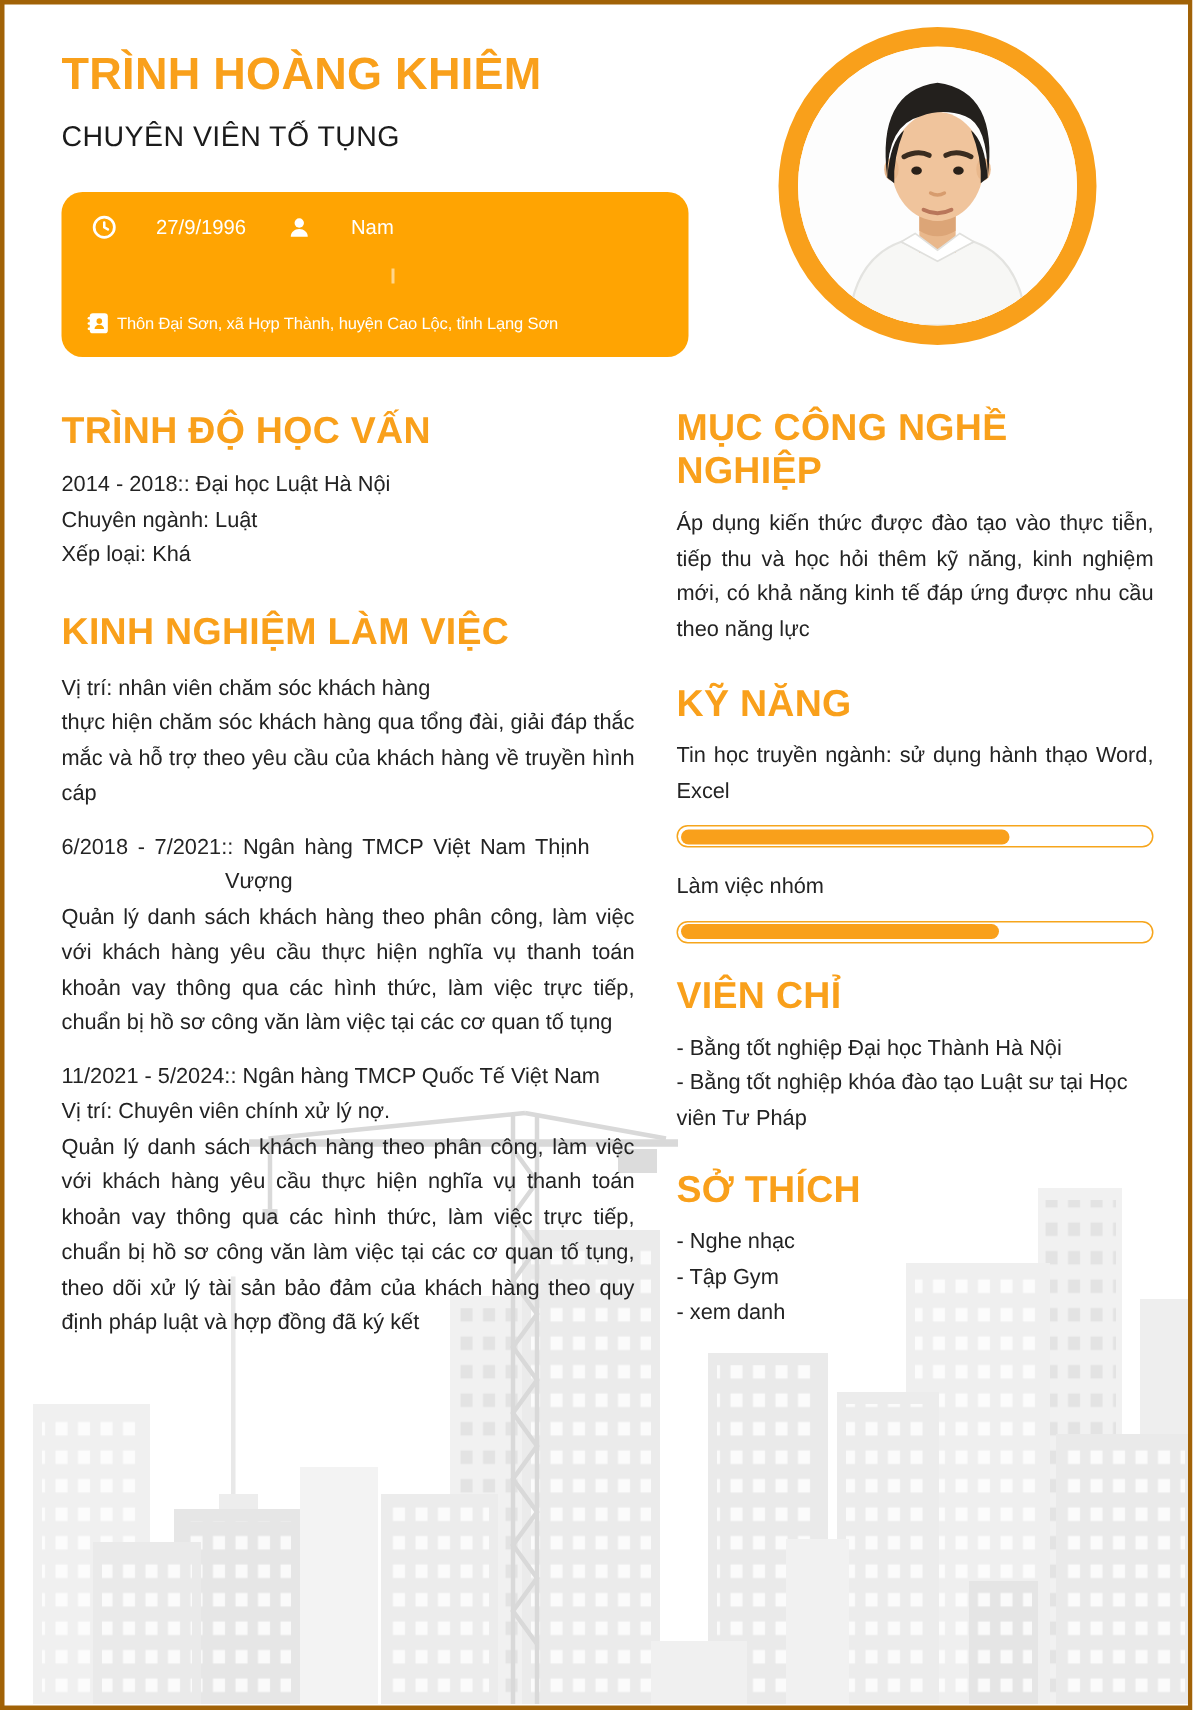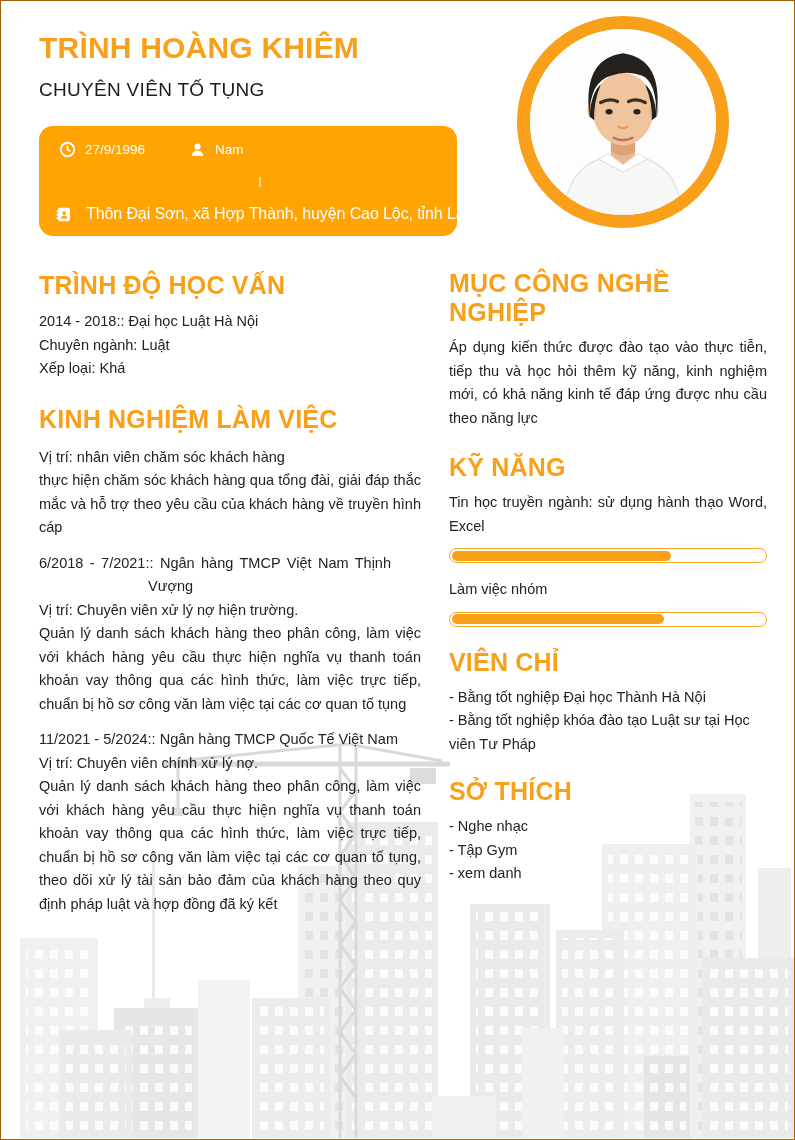--- a/index.html
+++ b/index.html
@@ -1,43 +1,43 @@
 <!DOCTYPE html>
 <html style="--accent: #F9A01B; --panel: #FFA402; --ink: #232323;"><head>
 <meta charset="utf-8">
 <style>
   :root { --accent:#F9A01B; --panel:#FFA402; --ink:#232323; }
   * { margin:0; padding:0; box-sizing:border-box; }
   body { background:#fff; font-family:"Liberation Sans", sans-serif; }
   .page {
     position:relative; width:795px; height:1140px; background:#fff;
-    border:1px solid #a16207; overflow:hidden; color:var(--ink);
+    border:3px solid #a16207; overflow:hidden; color:var(--ink);
   }
   .skyline { position:absolute; left:1px; right:1px; bottom:1px; height:440px; z-index:0; }
   .content { position:relative; z-index:1; }
 
   .name {
     position:absolute; left:38px; top:30px; font-size:30px; font-weight:700;
     color:var(--accent); letter-spacing:.2px;
   }
   .job-title {
     position:absolute; left:38px; top:78px; font-size:19px; font-weight:500;
     color:#1b1b1b; letter-spacing:.3px;
   }
 
   .info-box {
     position:absolute; left:38px; top:125px; width:418px; height:110px;
     background:var(--panel); border-radius:14px; color:#fff;
   }
   .info-row1 { position:absolute; left:20px; top:15px; display:flex; align-items:center; }
-  .info-item { display:flex; align-items:center; gap:9px; font-size:13.5px; }
+  .info-item { display:flex; align-items:center; gap:26px; font-size:13.5px; }
   .info-item.dob { width:130px; }
   .info-addr {
-    position:absolute; left:16px; top:79px; display:flex; align-items:center; gap:14px;
-    font-size:16px; white-space:nowrap; letter-spacing:-.1px;
+    position:absolute; left:16px; top:79px; display:flex; align-items:center; gap:4px;
+    font-size:11px; white-space:nowrap; letter-spacing:-.1px;
   }
   .cursor-mark { position:absolute; left:220px; top:51px; width:1.5px; height:10px; background:rgba(255,255,255,.55); }
   .iico { display:inline-flex; width:17px; height:17px; flex:0 0 auto; }
 
   .photo-wrap {
     position:absolute; left:516px; top:15px; width:212px; height:212px;
     border-radius:50%; border:13px solid var(--accent); background:#fff; overflow:hidden;
   }
   .photo-wrap svg { width:100%; height:100%; display:block; }
 
@@ -212,21 +212,20 @@
       <div class="job">
         <div class="line">Vị trí: nhân viên chăm sóc khách hàng</div>
         <div class="line just">thực hiện chăm sóc khách hàng qua tổng đài, giải đáp thắc mắc và hỗ trợ theo yêu cầu của khách hàng về truyền hình cáp</div>
       </div>
 
       <div class="job">
         <div class="job-head head-2">
           <span class="period">6/2018 - 7/2021::</span>
           <span>Ngân hàng TMCP Việt Nam Thịnh Vượng</span>
         </div>
-        <div class="line">Vị trí: Chuyên viên xử lý nợ hiện trường.</div>
         <div class="line just">Quản lý danh sách khách hàng theo phân công, làm việc với khách hàng yêu cầu thực hiện nghĩa vụ thanh toán khoản vay thông qua các hình thức, làm việc trực tiếp, chuẩn bị hồ sơ công văn làm việc tại các cơ quan tố tụng</div>
       </div>
 
       <div class="job">
         <div class="job-head head-3">
           <span class="period">11/2021 - 5/2024::</span>
           <span>Ngân hàng TMCP Quốc Tế Việt Nam</span>
         </div>
         <div class="line">Vị trí: Chuyên viên chính xử lý nợ.</div>
         <div class="line just">Quản lý danh sách khách hàng theo phân công, làm việc với khách hàng yêu cầu thực hiện nghĩa vụ thanh toán khoản vay thông qua các hình thức, làm việc trực tiếp, chuẩn bị hồ sơ công văn làm việc tại các cơ quan tố tụng, theo dõi xử lý tài sản bảo đảm của khách hàng theo quy định pháp luật và hợp đồng đã ký kết</div>

